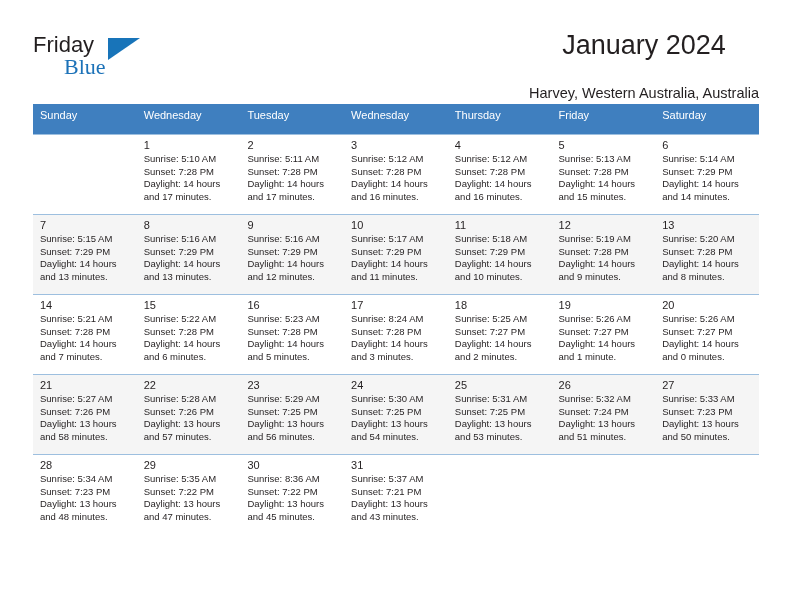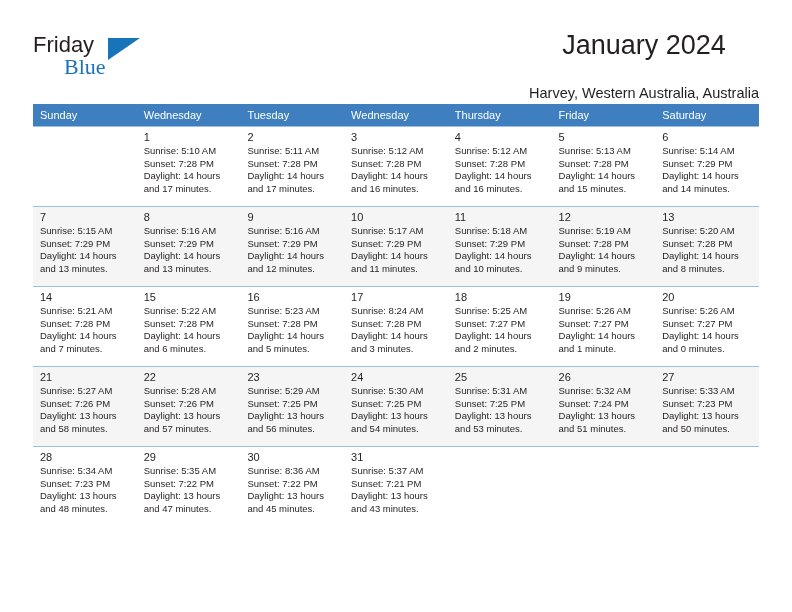--- a/index.html
+++ b/index.html
@@ -91,21 +91,21 @@
     width: 726px;
     border-collapse: collapse;
     table-layout: fixed;
   }
   .calendar th {
     background: #3f7fbf;
     color: #ffffff;
     font-size: 11px;
     font-weight: normal;
     text-align: left;
-    padding: 5px 0 5px 7px;
+    padding: 5px 0 13px 7px;
     height: 11px;
     border: none;
   }
   .calendar td {
     vertical-align: top;
     height: 80px;
     padding: 0;
     border: none;
     background: #ffffff;
   }

